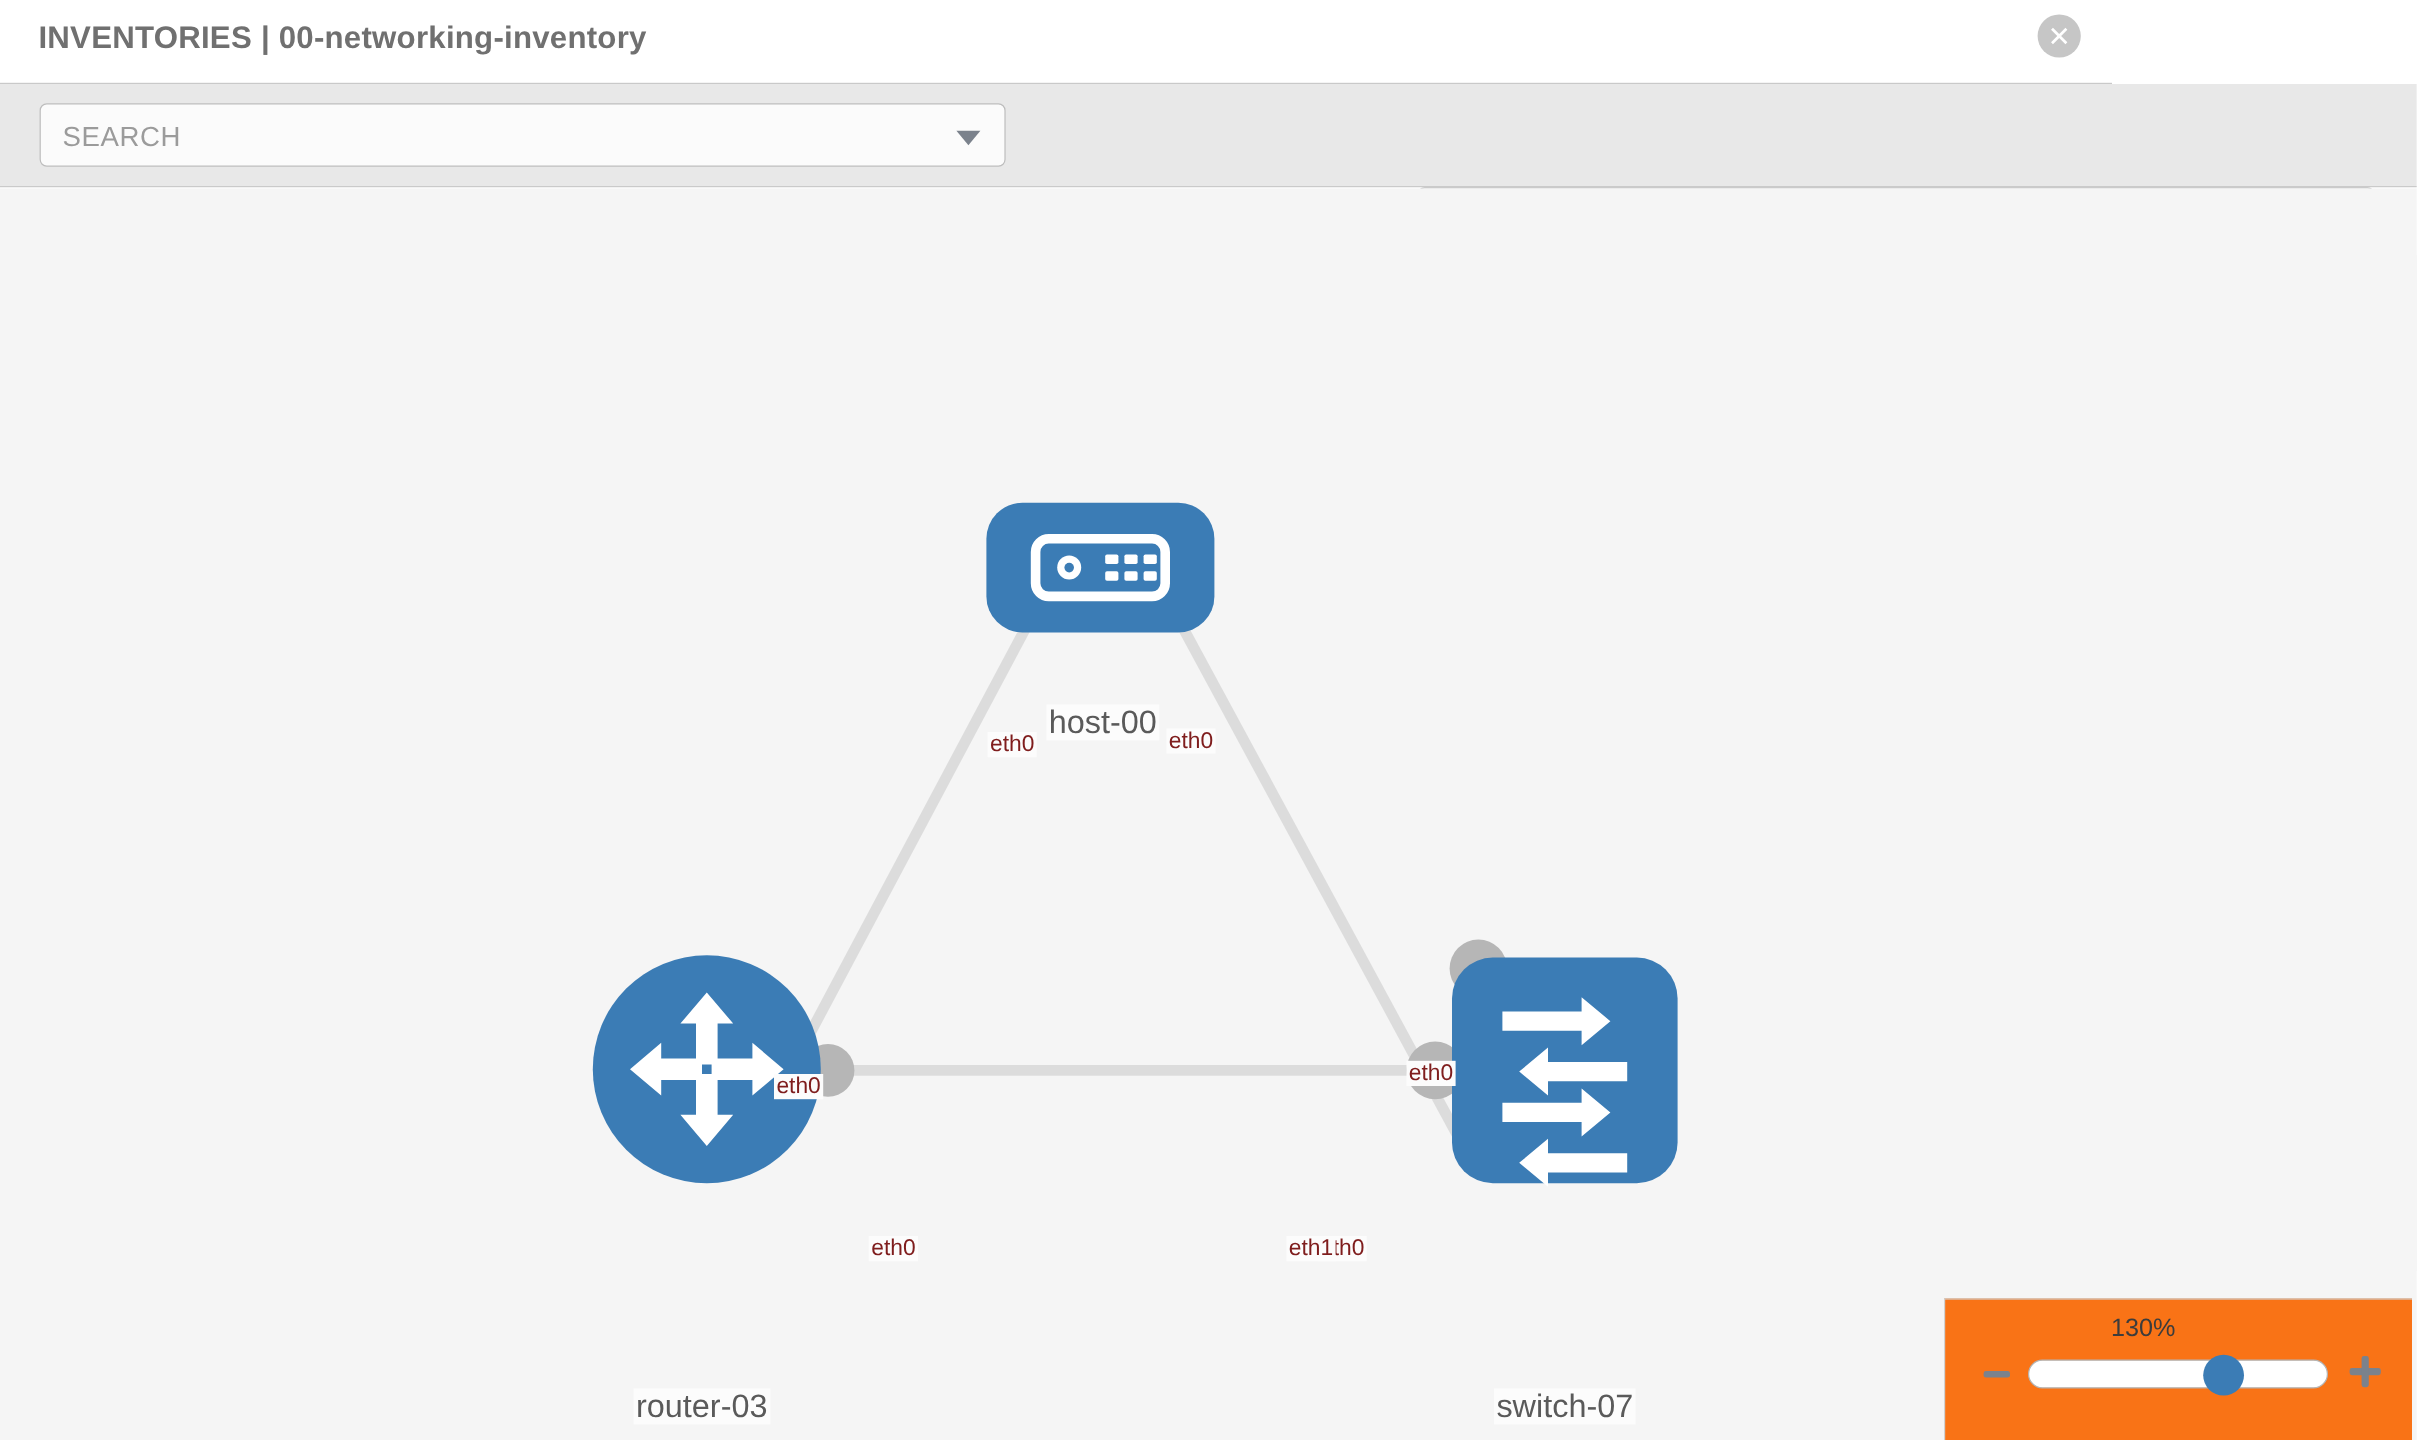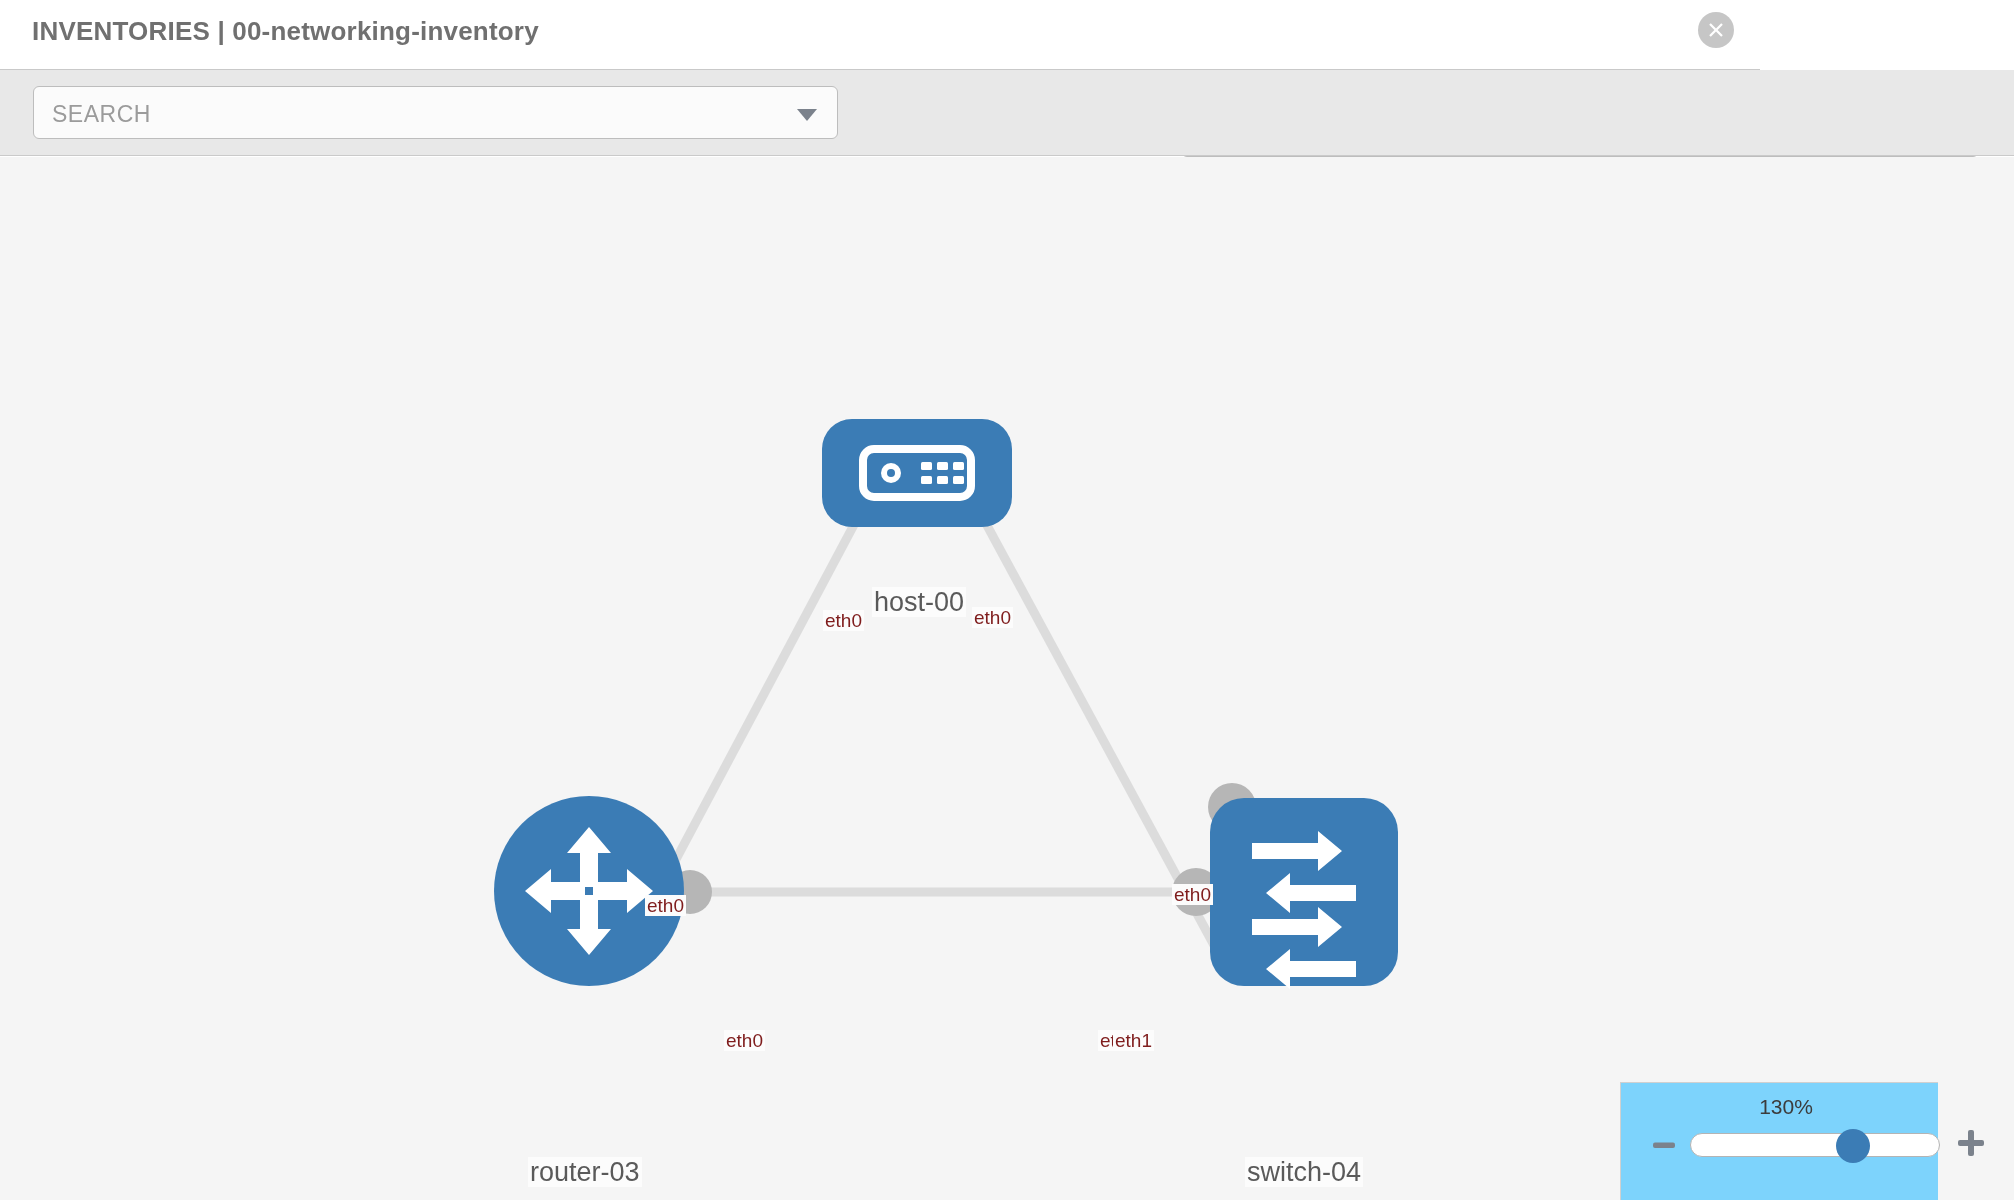--- a/index.html
+++ b/index.html
@@ -142,22 +142,22 @@
     background: #fcfcfc;
     white-space: nowrap;
     padding: 0 2px;
     line-height: 1.12;
   }
 
   
   .zoom-panel {
     position: absolute;
     left: 1620px; top: 1082px;
-    width: 318px; height: 118px;
-    background: #7dd3fc;
+    width: 390px; height: 118px;
+    background: #f97316;
     border: 1px solid #d0d0d0;
     border-right: none; border-bottom: none;
   }
   .zoom-value {
     position: absolute;
     left: 0; top: 12px;
     width: 330px;
     text-align: center;
     font-size: 21px;
     color: #3c3c3c;
@@ -302,32 +302,32 @@
 
           <path d="M1252 762 h66 v-12 l24 20 l-24 20 v-12 h-66 Z"></path>
 
           <path d="M1356 804 h-66 v-12 l-24 20 l24 20 v-12 h66 Z"></path>
         </g>
       </g>
     </svg>
 
     <div class="node-label" style="left:872px; top:430px;">host-00</div>
     <div class="node-label" style="left:528px; top:1000px;">router-03</div>
-    <div class="node-label" style="left:1245px; top:1000px;">switch-04</div>
+    <div class="node-label" style="left:1245px; top:1000px;">switch-07</div>
 
     <div class="iface-label" style="left:823px; top:453px;">eth0</div>
     <div class="iface-label" style="left:972px; top:450px;">eth0</div>
 
     <div class="iface-label" style="left:645px; top:738px;">eth0</div>
 
     <div class="iface-label" style="left:1172px; top:727px;">eth0</div>
 
     <div class="iface-label" style="left:724px; top:873px;">eth0</div>
     <div class="iface-label" style="left:1098px; top:873px;">eth0</div>
-    <div class="iface-label" style="left:1113px; top:873px;">eth1</div>
+    <div class="iface-label" style="left:1072px; top:873px;">eth1</div>
 
   </div>
 
   <div class="zoom-panel">
     <div class="zoom-value">130%</div>
 
     <div class="zoom-minus">
       <svg width="26" height="26" viewBox="0 0 26 26" aria-hidden="true">
         <rect x="2" y="10.5" width="22" height="5.5" rx="2" fill="#7b828c"></rect>
       </svg>

